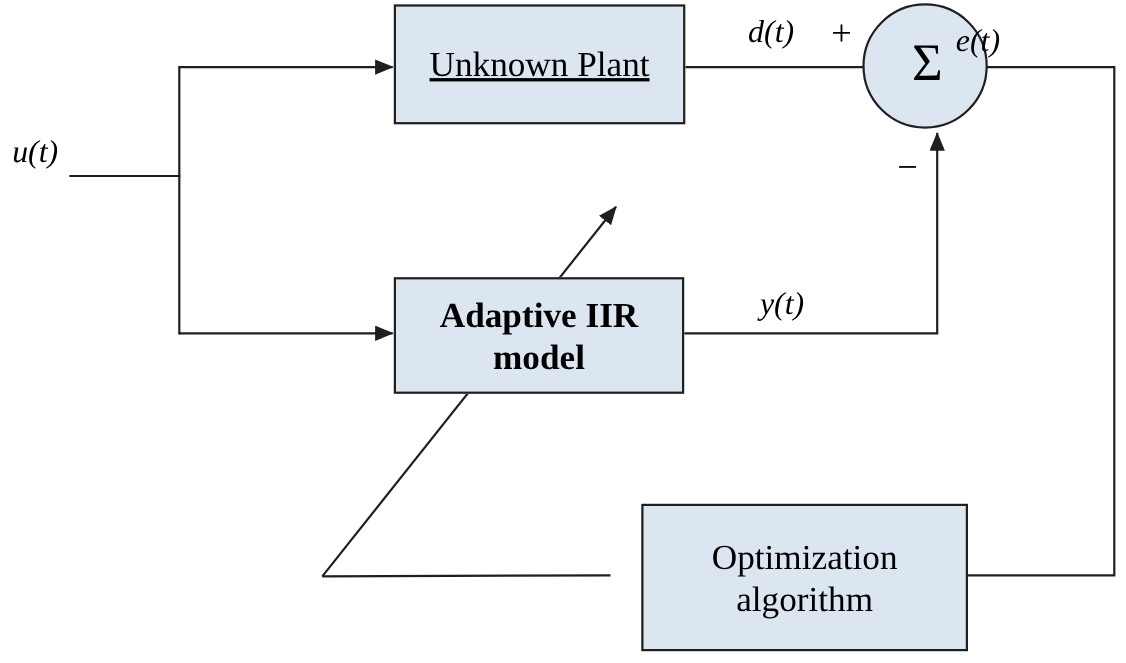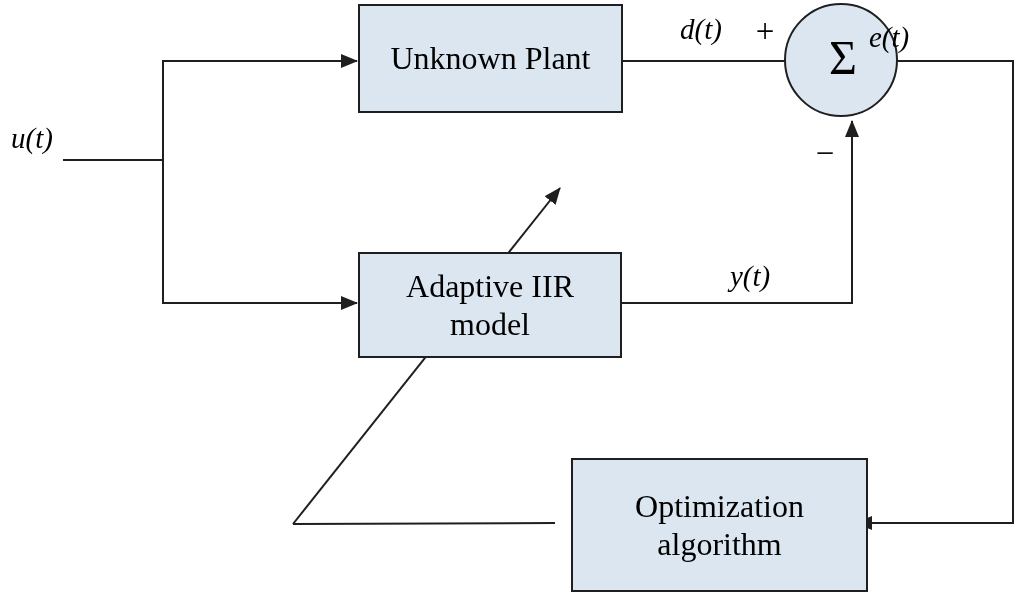--- a/index.html
+++ b/index.html
@@ -24,37 +24,37 @@
     display: flex;
     align-items: center;
     justify-content: center;
     text-align: center;
     font-size: 32px;
     line-height: 1.2;
     color: #000000;
     white-space: pre-line;
     box-sizing: border-box;
   }
-  #block-unknown-plant { left: 358px; top: 4px;   width: 265px; height: 109px; }
-  #block-adaptive-iir  { left: 358px; top: 252px; width: 264px; height: 106px; }
-  #block-optimization  { left: 571px; top: 458px; width: 297px; height: 134px; }
+  #block-unknown-plant { left: 358px; top: 4px;   width: 265px; height: 109px; text-decoration: underline; }
+  #block-adaptive-iir  { left: 358px; top: 252px; width: 264px; height: 106px; font-weight: bold; }
+  #block-optimization  { left: 583px; top: 458px; width: 297px; height: 134px; }
   .signal-label {
     position: absolute;
     z-index: 3;
     font-style: italic;
     font-size: 29px;
     color: #000000;
     display: flex;
     align-items: center;
     justify-content: center;
   }
   #label-ut { left: 4px;   top: 121px; width: 56px; height: 34px; }
   #label-dt { left: 671px; top: 12px;  width: 60px; height: 34px; }
   #label-et { left: 861px; top: 20px;  width: 56px; height: 34px; }
-  #label-yt { left: 722px; top: 258px; width: 56px; height: 36px; }
+  #label-yt { left: 683px; top: 258px; width: 56px; height: 36px; }
   .op-sign {
     position: absolute;
     z-index: 3;
     font-style: normal;
     font-size: 33px;
     color: #000000;
     display: flex;
     align-items: center;
     justify-content: center;
   }

